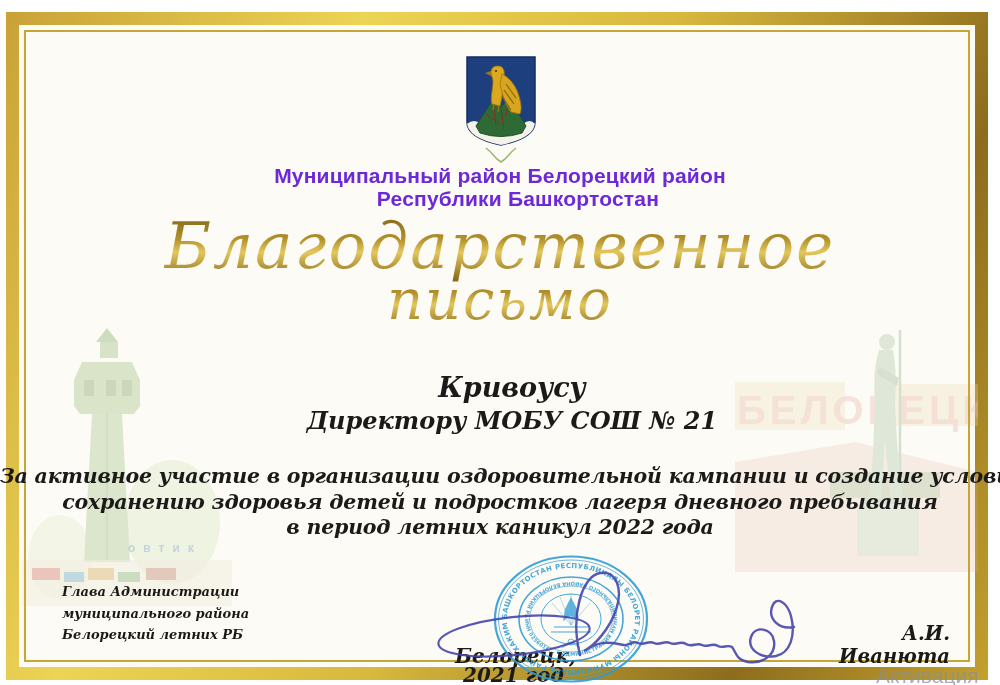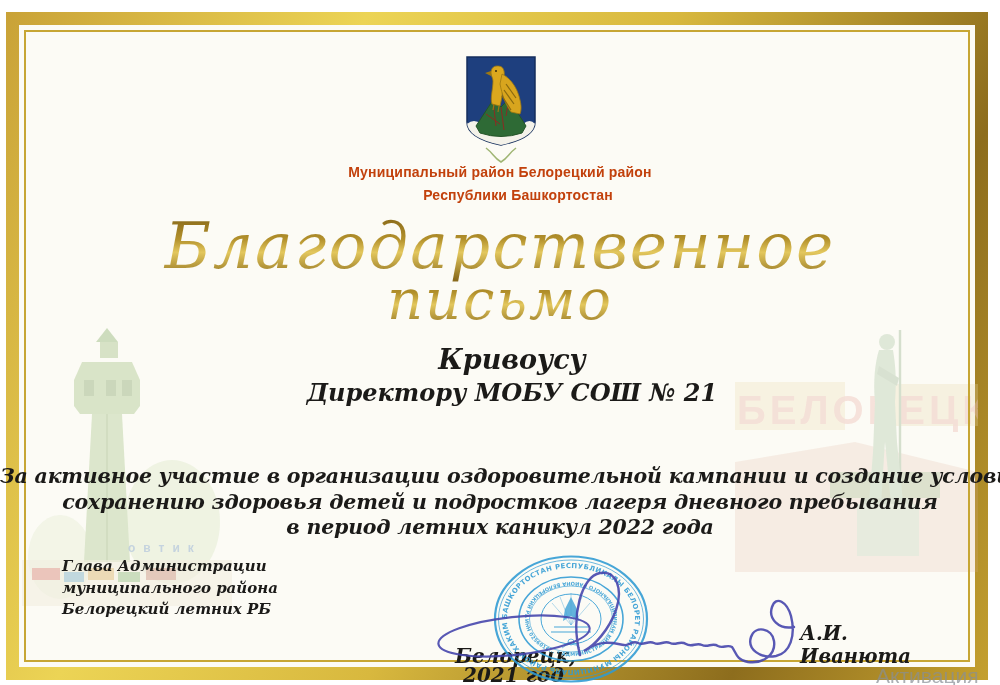--- a/index.html
+++ b/index.html
@@ -20,46 +20,46 @@
   .inner-line{
     position:absolute; left:24px; top:30px; right:30px; bottom:23px; z-index:4;
     border:2px solid #c7a634; pointer-events:none;
   }
   
   .wm{ position:absolute; z-index:3; }
   .wm-left{ left:22px; top:322px; width:210px; height:320px; opacity:.55; }
   .wm-right{ left:735px; top:322px; width:243px; height:250px; opacity:.55; }
   
   .centered{ position:absolute; left:0; right:0; text-align:center; z-index:5; }
-  .org-line{ font-family:"Liberation Sans", sans-serif; font-weight:bold; color:#c2410c; font-size:14px; letter-spacing:.2px; }
+  .org-line{ font-family:"Liberation Sans", sans-serif; font-weight:bold; color:#6d28d9; font-size:21px; letter-spacing:.2px; }
   .org1{ top:164px; } .org2{ top:187px;margin-left:36px; }
   .title-line{
     font-style:italic; letter-spacing:2px; color:#a8872a; z-index:5;
     font-family:"DejaVu Serif", serif;
   }
   @supports ((-webkit-background-clip:text) or (background-clip:text)){
     .title-line{
       background:linear-gradient(180deg,#826317 5%,#b3912c 40%,#e3c75d 58%,#8a6b1c 95%);
       -webkit-background-clip:text; background-clip:text;
       color:transparent; -webkit-text-fill-color:transparent;
     }
   }
   .title1{ top:210px; font-size:63px; }
   .title2{ top:267px; font-size:56px; }
   .script{ font-style:italic; font-weight:bold; font-family:"DejaVu Serif", serif; color:#1b1a18; }
-  .recipient{ top:344px;margin-left:24px; }
+  .recipient{ top:372px;margin-left:24px; }
   .recipient .r1{ font-size:27px; height:34px; }
   .recipient .r2{ font-size:27px; height:34px; }
   .recipient .r3{ font-size:24px; height:30px; }
   .body-text{ top:464px; font-size:20.5px; line-height:25.5px; letter-spacing:-.2px; }
   .body-text div{ white-space:nowrap; }
-  .signatory{ position:absolute; left:62px; top:556px; z-index:5; font-size:15px; line-height:21.5px; }
+  .signatory{ position:absolute; left:62px; top:581px; z-index:5; font-size:13px; line-height:21.5px; }
   .place{ position:absolute; left:455px; top:644px; z-index:5; font-size:20px; }
   .year{ position:absolute; left:463px; top:663px; z-index:5; font-size:20px; }
-  .signer-name{ position:absolute; left:800px; top:622px; width:150px; text-align:left; z-index:5; font-size:19.5px; }
+  .signer-name{ position:absolute; left:800px; top:622px; width:150px; text-align:right; z-index:5; font-size:19.5px; }
   
   .stamp{ position:absolute; left:492px; top:553px; width:158px; height:132px; z-index:6; opacity:.88; }
   .signature{ position:absolute; left:430px; top:560px; width:370px; height:112px; z-index:7; opacity:.9; }
   .coat{ position:absolute; left:456px; top:54px; width:90px; height:112px; z-index:5; }
   .activation{
     position:absolute; left:876px; top:664px; z-index:8;
     font-family:"Liberation Sans", sans-serif; font-size:21px; color:rgba(135,142,150,.7);
   }
 </style>
 </head>

